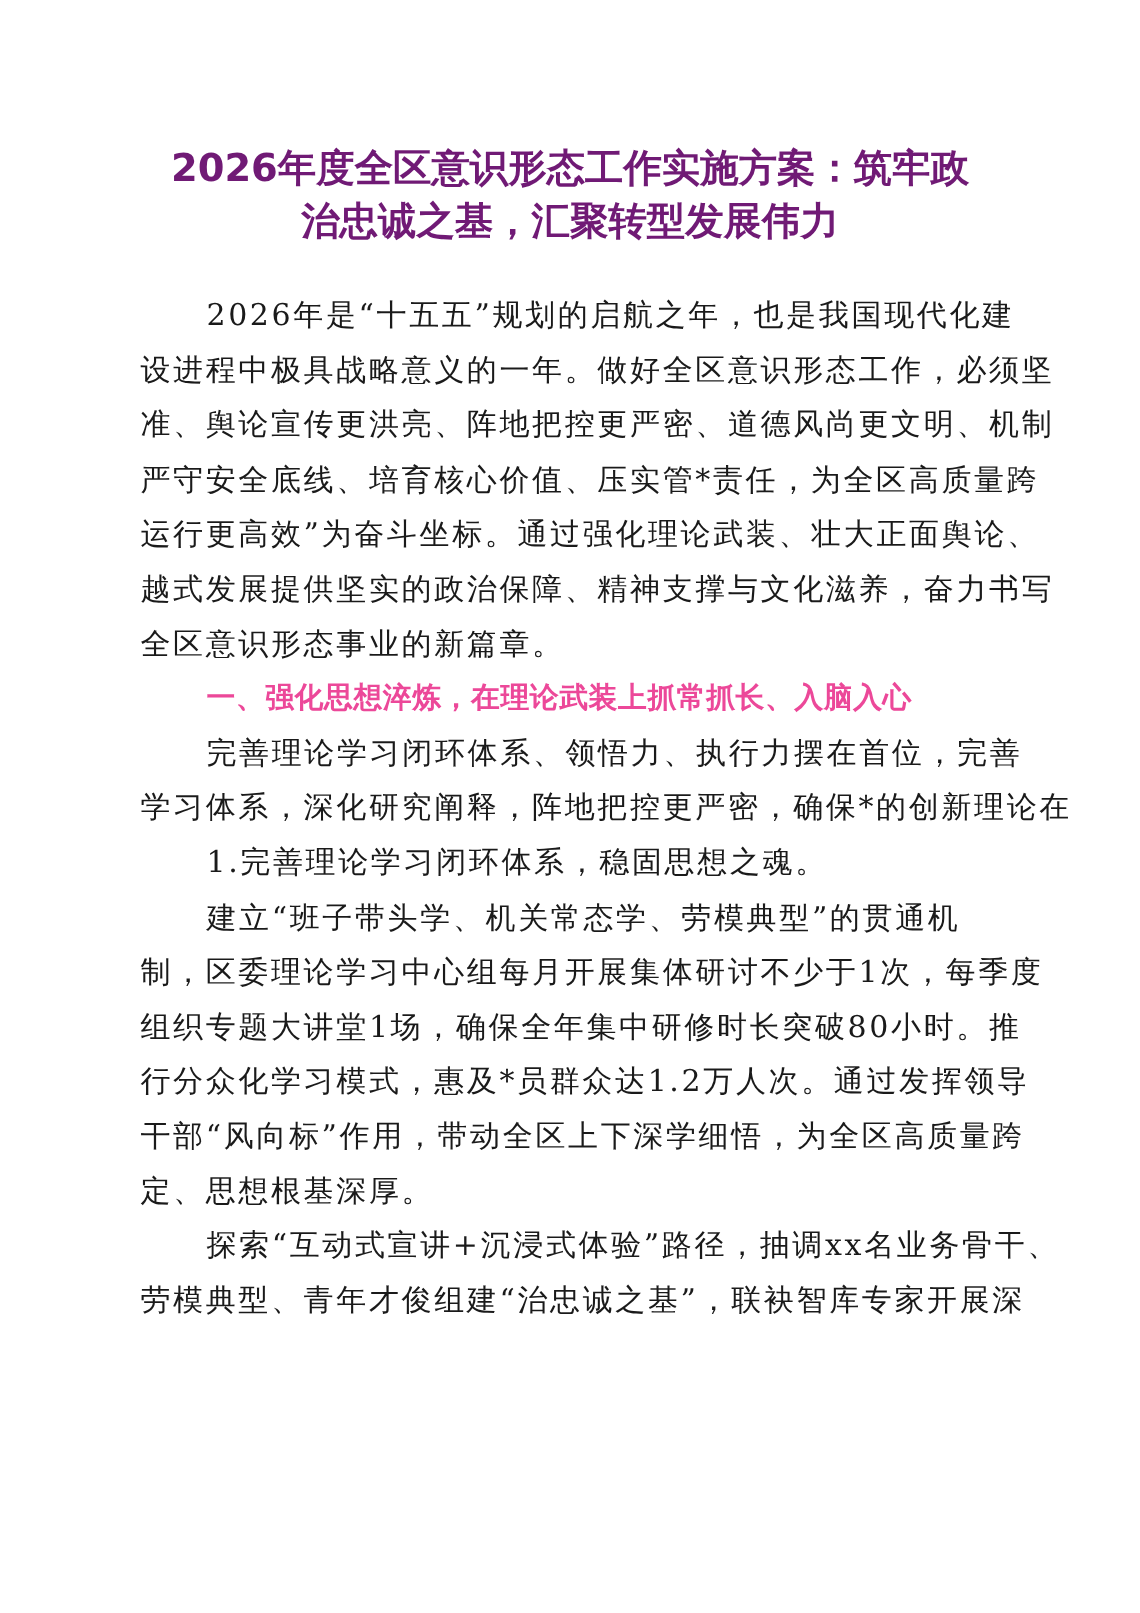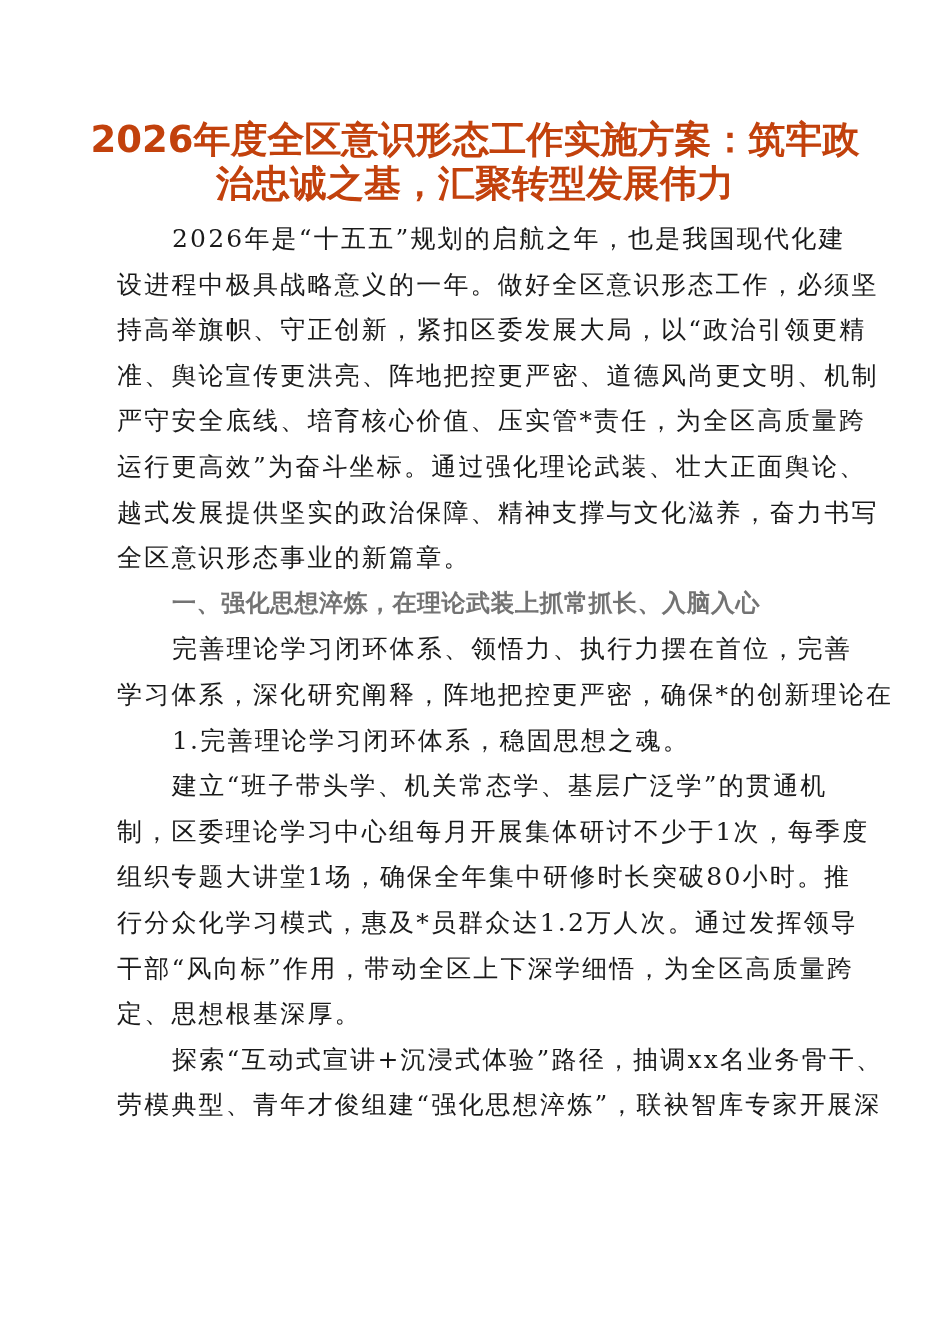--- a/index.html
+++ b/index.html
@@ -22,73 +22,72 @@
     background: #ffffff;
   }
   .title {
     position: absolute;
     left: 0;
     width: 950px;
     top: 118px;
     text-align: center;
     font-family: "DejaVu Sans", "Liberation Sans", sans-serif;
     font-weight: bold;
-    font-size: 37px;
+    font-size: 32px;
     line-height: 44px;
-    color: #c2410c;
+    color: #701a75;
     letter-spacing: 0px;
   }
   .title .tline {
     display: block;
     white-space: nowrap;
   }
   .body {
     position: absolute;
     left: 117px;
-    top: 216px;
+    top: 240px;
     width: 740px;
     font-family: "DejaVu Serif", "Liberation Serif", serif;
     font-size: 25px;
     line-height: 45.6px;
     color: #1a1a1a;
   }
   .line {
     display: block;
     white-space: nowrap;
     height: 45.6px;
     letter-spacing: 2.2px;
   }
   .line.indent {
     padding-left: 55px;
   }
   .line.heading {
     font-family: "DejaVu Sans", "Liberation Sans", sans-serif;
     font-weight: bold;
     font-size: 24px;
     letter-spacing: 0.5px;
-    color: #737373;
+    color: #ec4899;
     padding-left: 55px;
   }
 </style>
 </head>
 <body>
 
 <div class="page">
 
   <div class="title">
     <span class="tline">2026年度全区意识形态工作实施方案：筑牢政</span>
     <span class="tline">治忠诚之基，汇聚转型发展伟力</span>
   </div>
 
   <div class="body">
 
     <div>
       <span class="line indent">2026年是“十五五”规划的启航之年，也是我国现代化建</span>
       <span class="line">设进程中极具战略意义的一年。做好全区意识形态工作，必须坚</span>
-      <span class="line">持高举旗帜、守正创新，紧扣区委发展大局，以“政治引领更精</span>
       <span class="line">准、舆论宣传更洪亮、阵地把控更严密、道德风尚更文明、机制</span>
       <span class="line">严守安全底线、培育核心价值、压实管*责任，为全区高质量跨</span>
       <span class="line">运行更高效”为奋斗坐标。通过强化理论武装、壮大正面舆论、</span>
       <span class="line">越式发展提供坚实的政治保障、精神支撑与文化滋养，奋力书写</span>
       <span class="line">全区意识形态事业的新篇章。</span>
     </div>
 
     <div>
       <span class="line heading">一、强化思想淬炼，在理论武装上抓常抓长、入脑入心</span>
     </div>
@@ -96,28 +95,28 @@
     <div>
       <span class="line indent">完善理论学习闭环体系、领悟力、执行力摆在首位，完善</span>
       <span class="line">学习体系，深化研究阐释，阵地把控更严密，确保*的创新理论在</span>
     </div>
 
     <div>
       <span class="line indent">1.完善理论学习闭环体系，稳固思想之魂。</span>
     </div>
 
     <div>
-      <span class="line indent">建立“班子带头学、机关常态学、基层广泛学”的贯通机</span>
+      <span class="line indent">建立“班子带头学、机关常态学、劳模典型”的贯通机</span>
       <span class="line">制，区委理论学习中心组每月开展集体研讨不少于1次，每季度</span>
       <span class="line">组织专题大讲堂1场，确保全年集中研修时长突破80小时。推</span>
       <span class="line">行分众化学习模式，惠及*员群众达1.2万人次。通过发挥领导</span>
       <span class="line">干部“风向标”作用，带动全区上下深学细悟，为全区高质量跨</span>
       <span class="line">定、思想根基深厚。</span>
     </div>
 
 
     <div>
       <span class="line indent">探索“互动式宣讲+沉浸式体验”路径，抽调xx名业务骨干、</span>
-      <span class="line">劳模典型、青年才俊组建“强化思想淬炼”，联袂智库专家开展深</span>
+      <span class="line">劳模典型、青年才俊组建“治忠诚之基”，联袂智库专家开展深</span>
     </div>
 
   </div>
 </div>
 
 </body></html>

